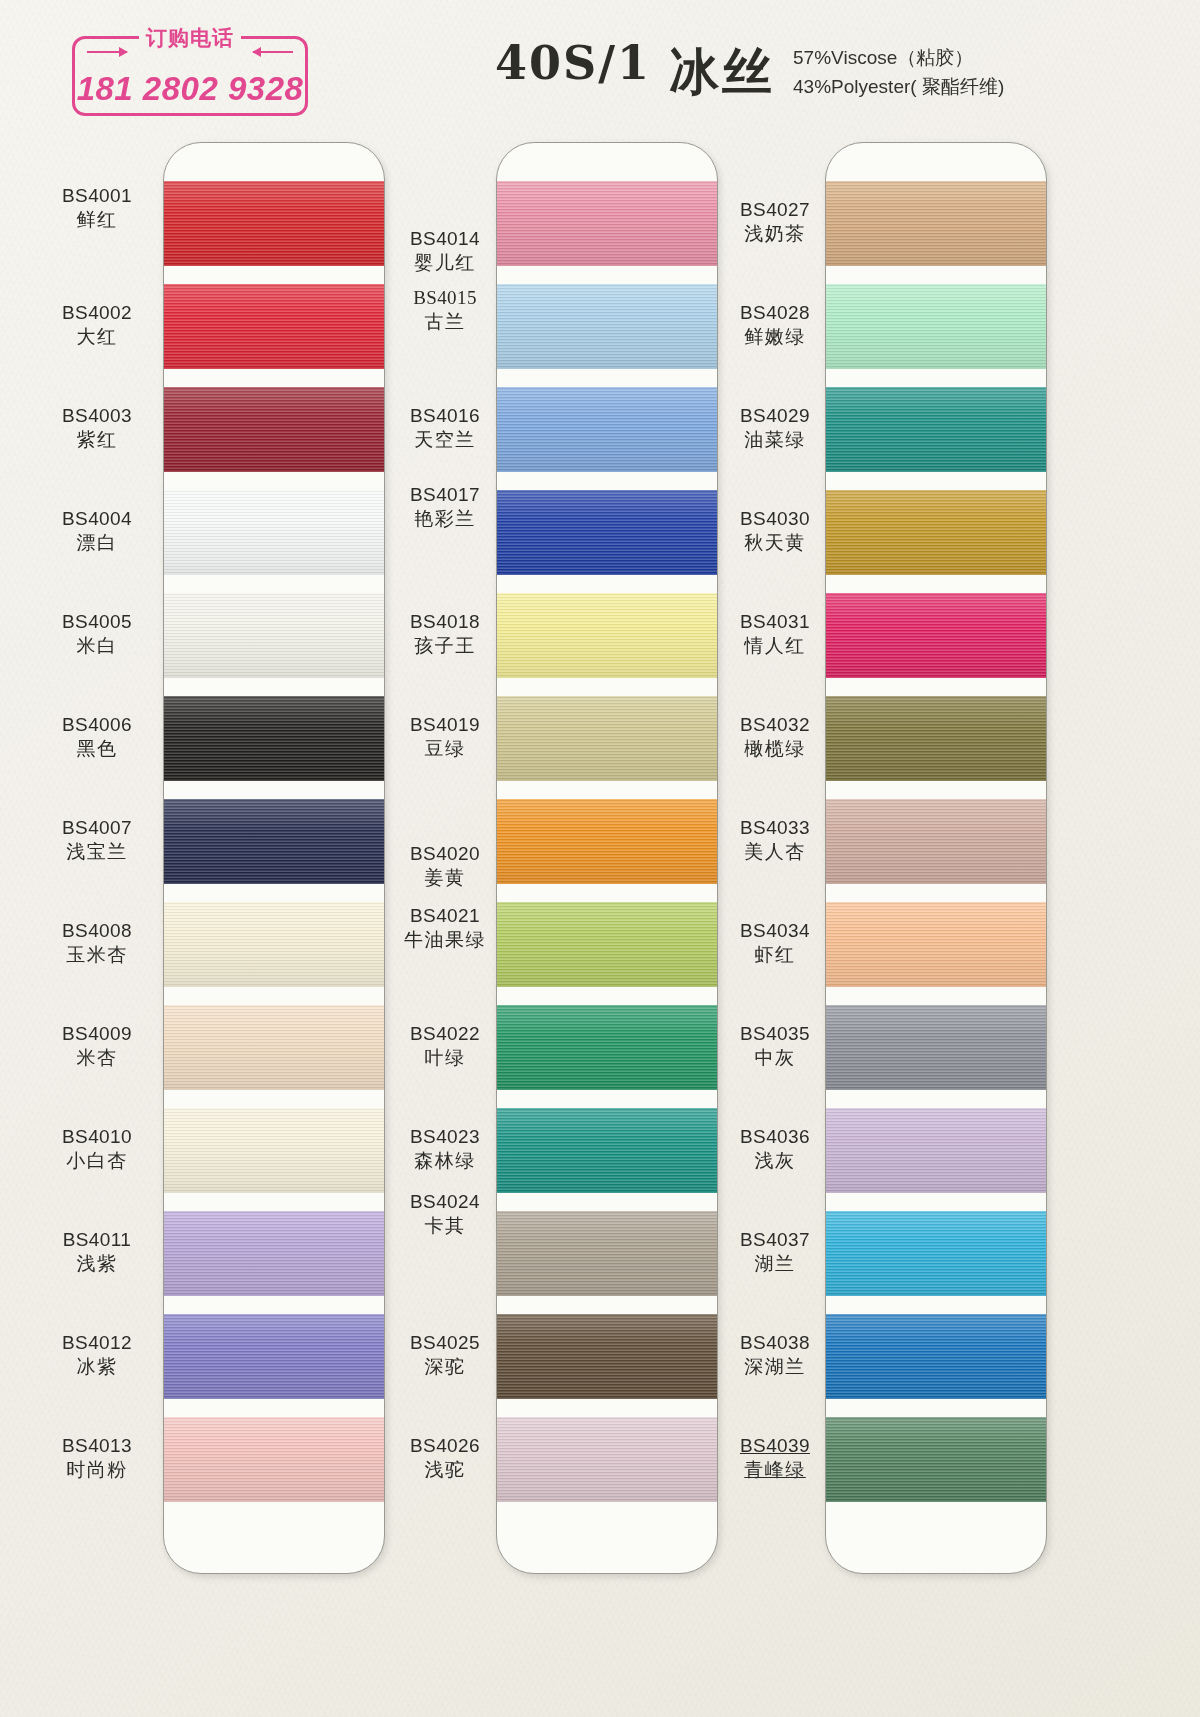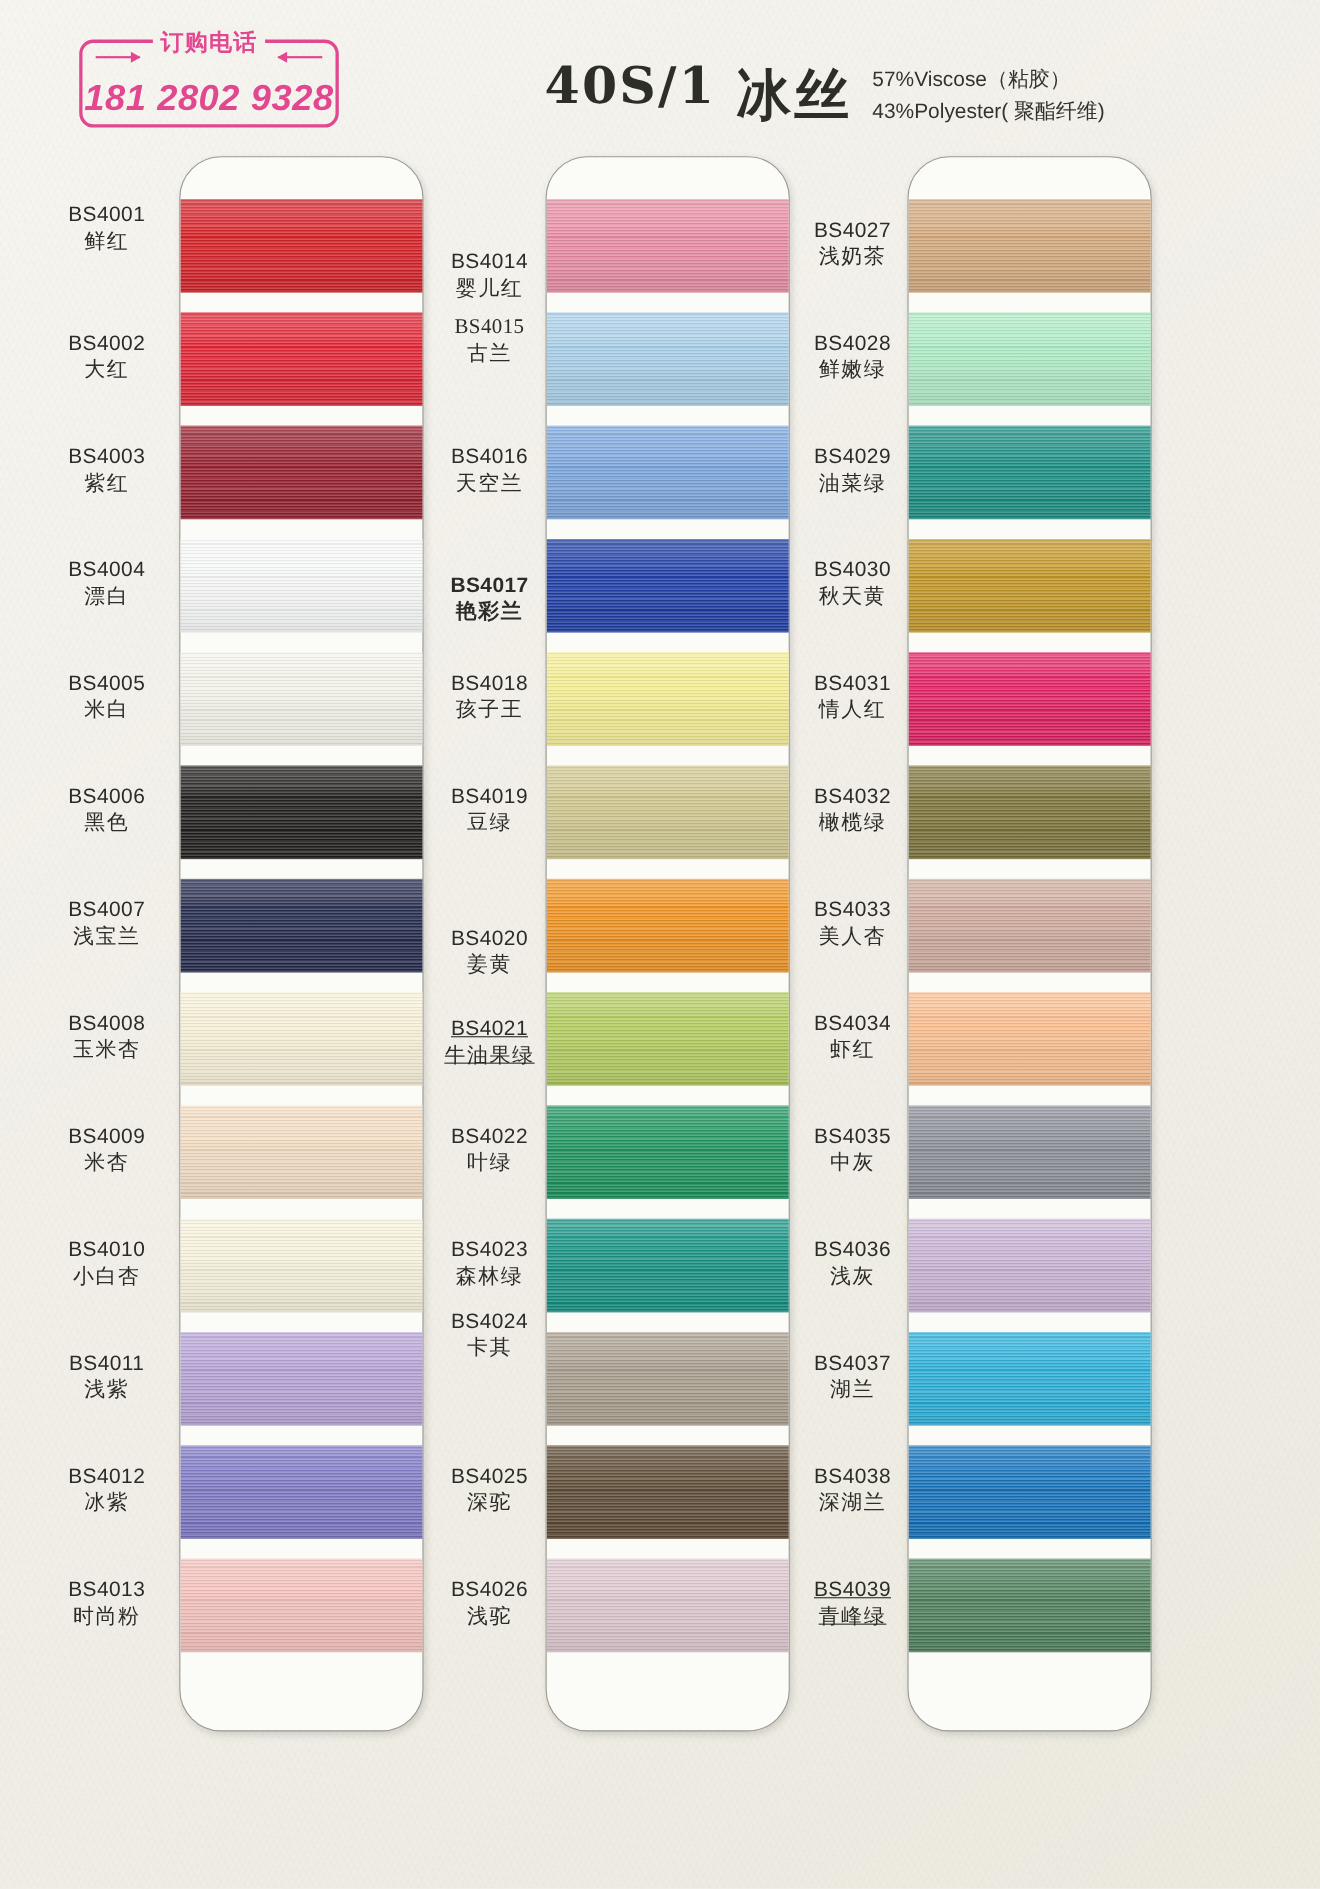--- a/index.html
+++ b/index.html
@@ -51,21 +51,21 @@
   }
   .phone-number {
     position: absolute; left: 0; right: 0; top: 31px;
     text-align: center;
     font-size: 33px; font-weight: bold;
     letter-spacing: 0.5px;
     font-style: italic;
   }
 
   .title-wrap {
-    position: absolute; left: 495px; top: 54px;
+    position: absolute; left: 495px; top: 39px;
     display: flex; align-items: flex-start; gap: 18px;
   }
   .title-main {
     font-family: "DejaVu Serif", "Liberation Serif", serif;
     font-size: 46px; font-weight: bold;
     color: #2e2e29;
     letter-spacing: 2px;
     line-height: 1.05;
     white-space: nowrap;
   }
@@ -369,37 +369,37 @@
         <div class="name">婴儿红</div>
       </div>
       <div class="label lab-col2" style="top: 286px; font-family: Liberation Serif, serif;">
         <div class="code">BS4015</div>
         <div class="name">古兰</div>
       </div>
       <div class="label lab-col2" style="top: 403.5px;">
         <div class="code">BS4016</div>
         <div class="name">天空兰</div>
       </div>
-      <div class="label lab-col2" style="top: 521px; font-weight: bold;">
+      <div class="label lab-col2" style="top: 483px;">
         <div class="code">BS4017</div>
         <div class="name">艳彩兰</div>
       </div>
       <div class="label lab-col2" style="top: 609.5px;">
         <div class="code">BS4018</div>
         <div class="name">孩子王</div>
       </div>
       <div class="label lab-col2" style="top: 712.5px;">
         <div class="code">BS4019</div>
         <div class="name">豆绿</div>
       </div>
       <div class="label lab-col2" style="top: 815.5px; margin-top: 26px;">
         <div class="code">BS4020</div>
         <div class="name">姜黄</div>
       </div>
-      <div class="label lab-col2" style="top: 924px; text-decoration: underline;">
+      <div class="label lab-col2" style="top: 904px;">
         <div class="code">BS4021</div>
         <div class="name">牛油果绿</div>
       </div>
       <div class="label lab-col2" style="top: 1021.5px;">
         <div class="code">BS4022</div>
         <div class="name">叶绿</div>
       </div>
       <div class="label lab-col2" style="top: 1124.5px;">
         <div class="code">BS4023</div>
         <div class="name">森林绿</div>

